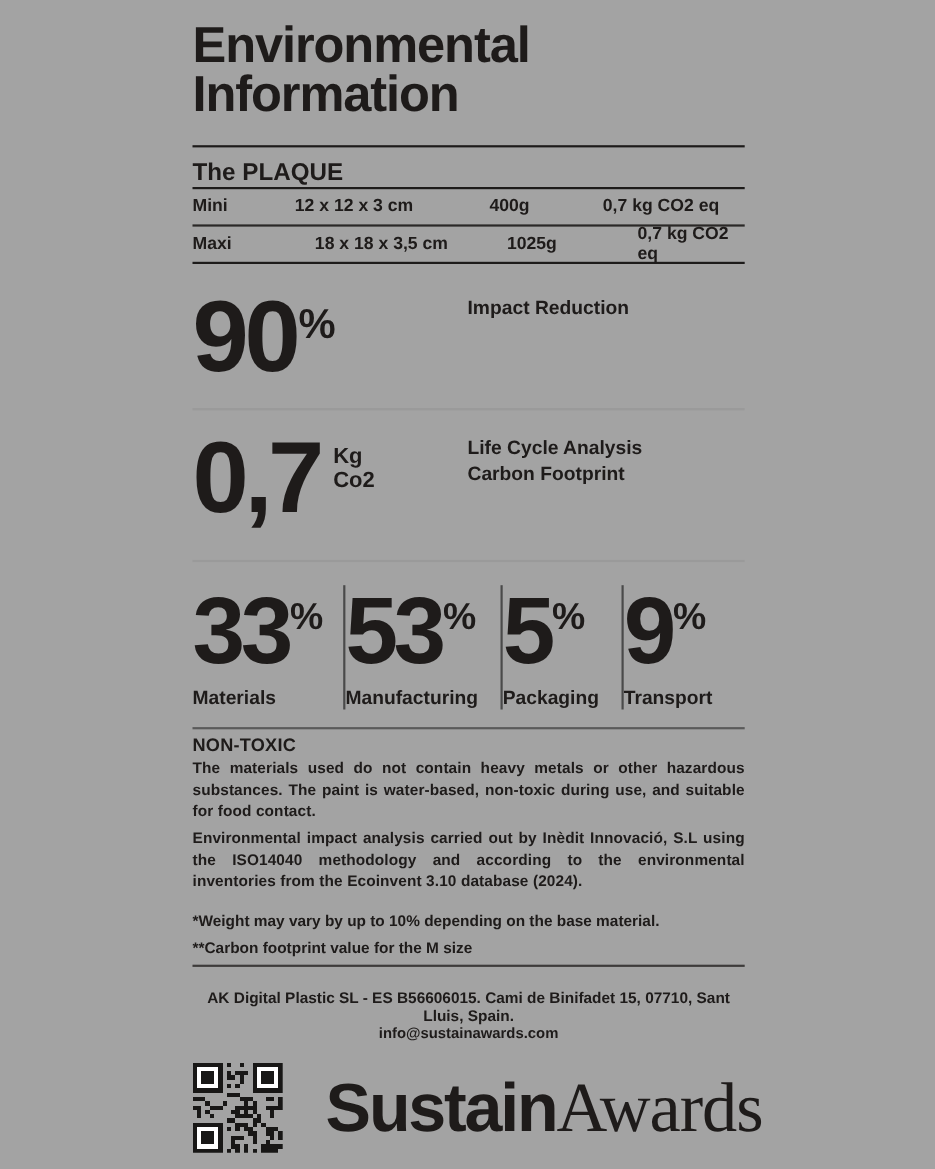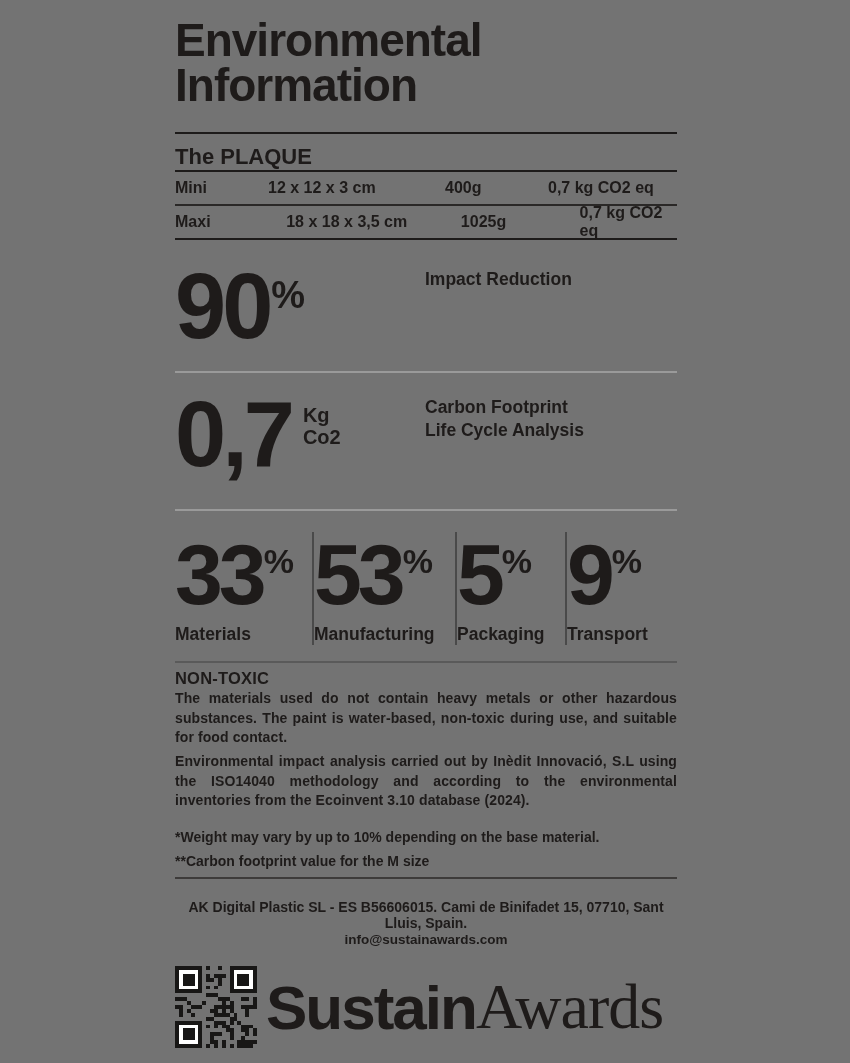--- a/index.html
+++ b/index.html
@@ -1,18 +1,18 @@
 <!DOCTYPE html>
 <html><head>
 <meta charset="utf-8">
 <style>
   * { margin:0; padding:0; box-sizing:border-box; }
   html,body { background:#ffffff; }
   body { font-family:"Liberation Sans", sans-serif; color:#1e1b1a; }
-  .page { position:relative; width:850px; height:1063px; background:#737373; overflow:hidden; }
+  .page { position:relative; width:850px; height:1063px; background:#a3a3a3; overflow:hidden; }
   .abs { position:absolute; }
   .content-x { left:175px; width:502px; }
 
   
   .title { top:18px; font-size:46px; font-weight:700; letter-spacing:-1px; line-height:45px; }
   .title span { display:block; }
 
   
   .rule { height:2px; background:#1d1b1a; }
   .rule-title { top:132px; }
@@ -67,21 +67,21 @@
   .note1 { top:829px; }
   .note2 { top:853px; }
 
   
   .rule-footer { top:877px; background:#3d3b3a; }
   .footer-company { top:899px; font-size:14px; font-weight:700; text-align:center; }
   .footer-email { top:932px; font-size:13.5px; font-weight:700; text-align:center; }
 
   
   .qr { top:966px; left:175px; width:82px; height:82px; }
-  .brand { top:966px; left:266px; height:82px; display:flex; align-items:center; white-space:nowrap; }
+  .brand { top:966px; left:296px; height:82px; display:flex; align-items:center; white-space:nowrap; }
   .brand-sans { font-size:62px; font-weight:700; letter-spacing:-2px; }
   .brand-serif { font-family:"Liberation Serif", serif; font-size:64px; font-weight:400; letter-spacing:-1px; }
 </style>
 </head>
 <body>
 
 <div class="page">
 
   <h1 class="abs content-x title">
     <span>Environmental</span>
@@ -112,22 +112,22 @@
     <div class="metric-label">
       <span>Impact Reduction</span>
     </div>
   </div>
 
   <div class="abs content-x rule-light rule-after-impact"></div>
 
   <div class="abs content-x metric metric-footprint">
     <span class="big-num">0,7</span><span class="unit-stack"><span>Kg</span><span>Co2</span></span>
     <div class="metric-label">
+      <span>Life Cycle Analysis</span>
       <span>Carbon Footprint</span>
-      <span>Life Cycle Analysis</span>
     </div>
   </div>
 
   <div class="abs content-x rule-light rule-after-footprint"></div>
 
   <div class="abs content-x breakdown">
     <div class="bk-col bk-1">
       <div><span class="bk-num">33</span><span class="bk-pct">%</span></div>
       <div class="bk-label">Materials</div>
     </div>

